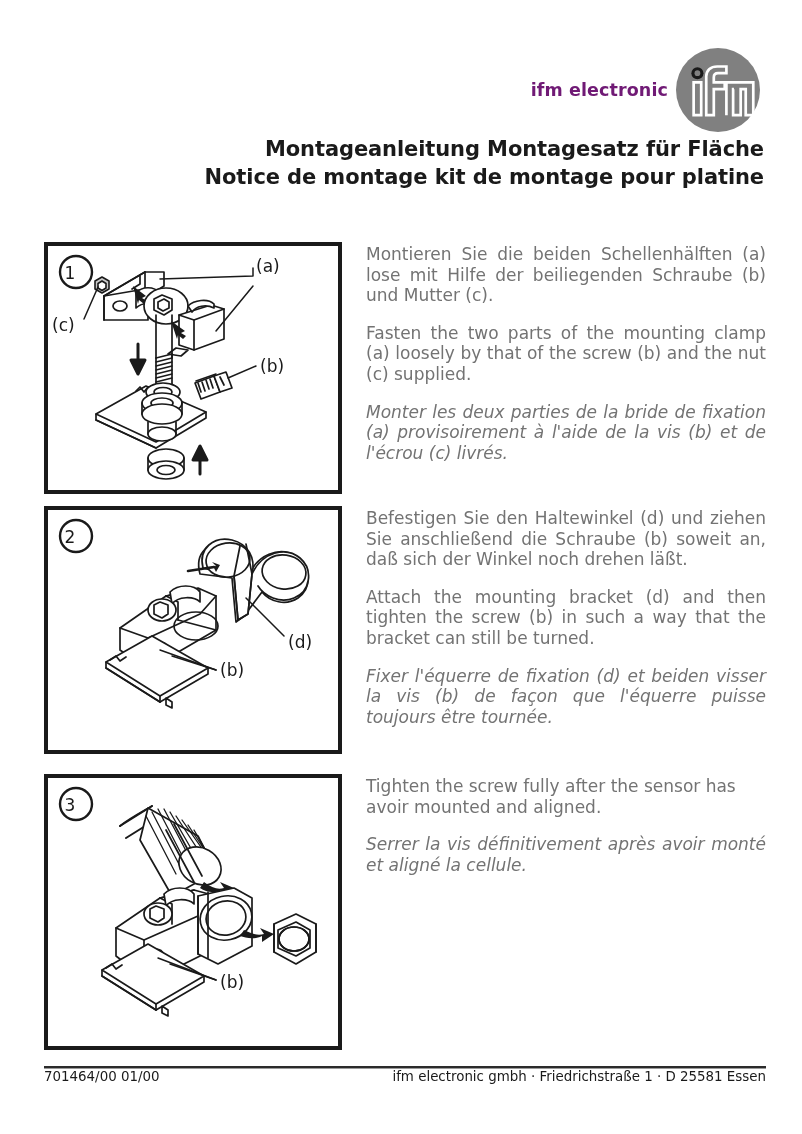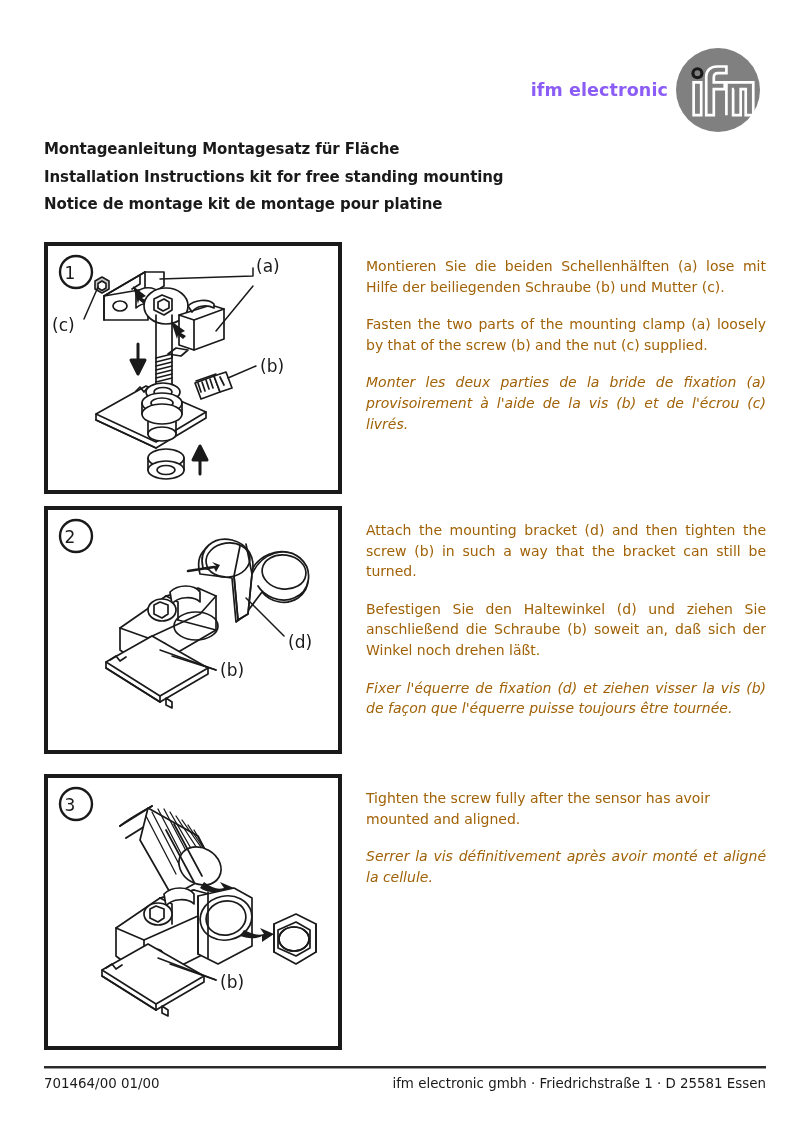--- a/index.html
+++ b/index.html
@@ -35,44 +35,45 @@
     right: 0;
     top: 0;
     display: flex;
     align-items: center;
     height: 92px;
   }
   .brand-text {
     font-size: 17.5px;
     font-weight: bold;
     letter-spacing: 0.1px;
-    color: #8b5cf6;
+    color: #701a75;
     margin-right: 8px;
     white-space: nowrap;
   }
   .logo-circle {
     width: 84px;
     height: 84px;
     flex: 0 0 84px;
   }
 
   
   .titles {
     position: absolute;
     left: 44px;
     top: 136px;
     width: 720px;
   }
   .titles .tline {
-    font-size: 15px;
+    font-size: 21px;
     font-weight: bold;
     line-height: 27.5px;
     letter-spacing: -0.1px;
     white-space: nowrap;
     color: #1a1a1a;
+    text-align: right;
   }
 
   
   .steps {
     position: absolute;
     left: 44px;
     top: 242px;
     width: 722px;
   }
   .step {
@@ -92,26 +93,26 @@
     display: block;
     width: 100%;
     height: 100%;
   }
   .step-text {
     position: absolute;
     left: 322px;
     width: 400px;
   }
   .step-text p {
-    margin: 16px 0 17px 0;
-    font-size: 14px;
+    margin: 4px 0 17px 0;
+    font-size: 17px;
     line-height: 20.6px;
     text-align: justify;
     text-justify: inter-word;
-    color: #a16207;
+    color: #737373;
     hyphens: none;
   }
   .step-text p:last-child { margin-bottom: 0; font-style: italic; }
   .step-text p.nojust { text-align: left; }
 
   
   #step-1 .step-figure { top: 0;   height: 252px; }
   #step-1 .step-text   { top: -2px; }
   #step-2 .step-figure { top: 0;   height: 248px; }
   #step-2 .step-text   { top: -2px; }
@@ -128,21 +129,20 @@
   .footer-rule {
     width: 100%;
     height: 0;
     border-top: 2px solid #2b2b2b;
     border-bottom: 1px solid #9a9a9a;
   }
   .footer-row {
     display: flex;
     justify-content: space-between;
     align-items: baseline;
-    margin-top: 7px;
     font-size: 13.4px;
     color: #1a1a1a;
     white-space: nowrap;
     gap: 24px;
   }
 </style>
 </head>
 <body>
 
 <div class="page">
@@ -165,21 +165,20 @@
 
           <circle cx="25.5" cy="30" r="7.2" fill="#1a1a1a"></circle>
           <circle cx="25.5" cy="30" r="3.4" fill="#808080"></circle>
         </svg>
       </div>
     </div>
   </div>
 
   <div class="titles">
     <div class="tline">Montageanleitung Montagesatz für Fläche</div>
-    <div class="tline">Installation Instructions kit for free standing mounting</div>
     <div class="tline">Notice de montage kit de montage pour platine</div>
   </div>
 
   <div class="steps">
 
     <div class="step" id="step-1" style="height:264px;">
       <div class="step-figure">
         <svg viewBox="0 0 290 244" xmlns="http://www.w3.org/2000/svg">
           <g fill="none" stroke="#1a1a1a" stroke-width="1.7" stroke-linejoin="round" stroke-linecap="round">
 
@@ -325,23 +324,23 @@
             <path d="M198 88 L236 126" stroke-width="1.5"></path>
           </g>
           <g font-family="DejaVu Sans, Liberation Sans, sans-serif" font-size="17" fill="#1a1a1a">
             <text x="22" y="33" text-anchor="middle">2</text>
             <text x="172" y="166">(b)</text>
             <text x="240" y="138">(d)</text>
           </g>
         </svg>
       </div>
       <div class="step-text">
+        <p>Befestigen Sie den Haltewinkel (d) und ziehen Sie anschließend die Schraube (b) soweit an, daß sich der Winkel noch drehen läßt.</p>
         <p>Attach the mounting bracket (d) and then tighten the screw (b) in such a way that the bracket can still be turned.</p>
-        <p>Befestigen Sie den Haltewinkel (d) und ziehen Sie anschließend die Schraube (b) soweit an, daß sich der Winkel noch drehen läßt.</p>
-        <p>Fixer l'équerre de fixation (d) et ziehen visser la vis (b) de façon que l'équerre puisse toujours être tournée.</p>
+        <p>Fixer l'équerre de fixation (d) et beiden visser la vis (b) de façon que l'équerre puisse toujours être tournée.</p>
       </div>
     </div>
 
     <div class="step" id="step-3" style="height:276px;">
       <div class="step-figure">
         <svg viewBox="0 0 290 268" xmlns="http://www.w3.org/2000/svg">
           <g fill="none" stroke="#1a1a1a" stroke-width="1.7" stroke-linejoin="round" stroke-linecap="round">
 
             <circle cx="28" cy="26" r="16" stroke-width="2.4"></circle>
 

